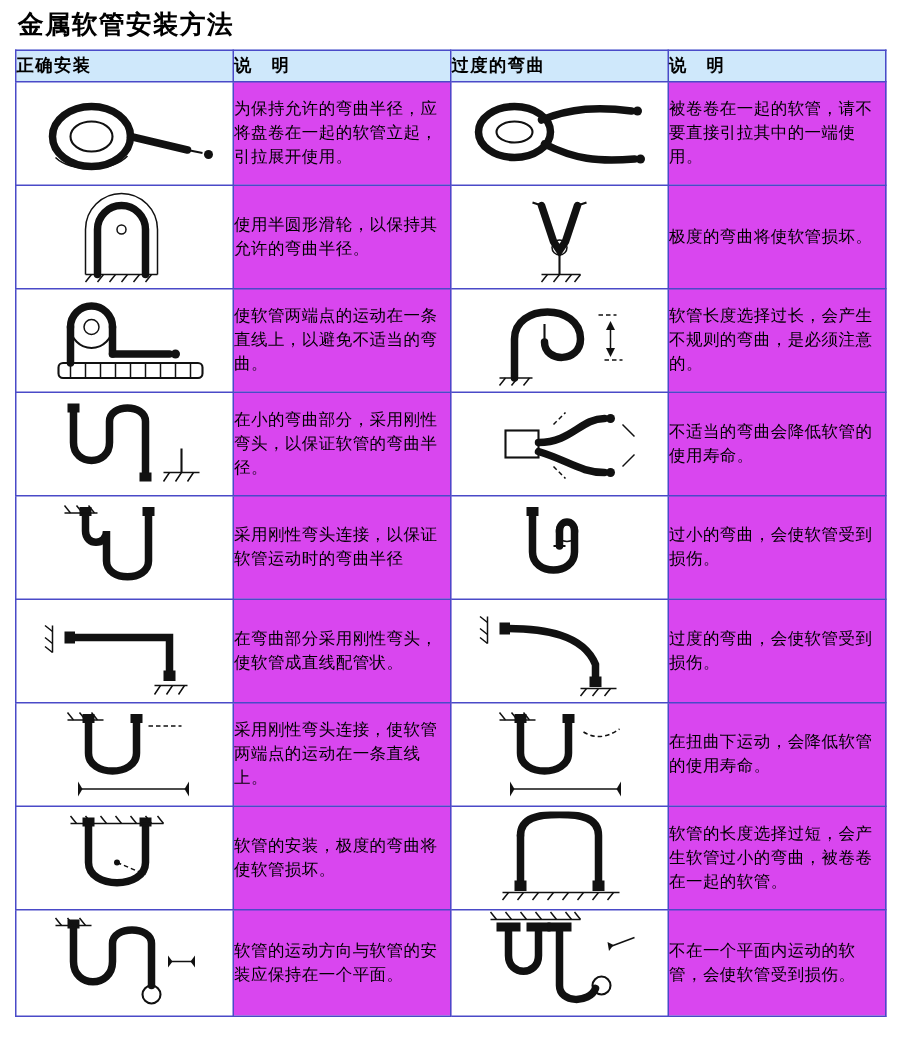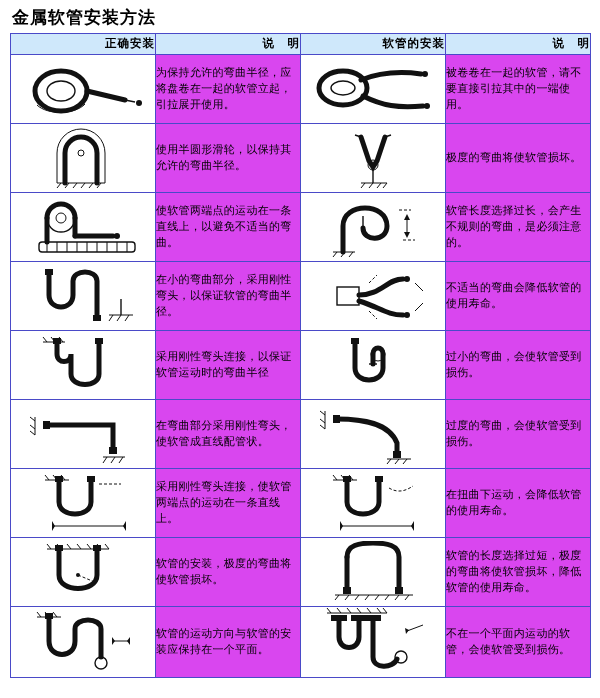--- a/index.html
+++ b/index.html
@@ -35,21 +35,21 @@
     table-layout: fixed;
     border: 1px solid #4a4ac8;
   }
   table.main td, table.main th {
     border: 1px solid #4a4ac8;
     padding: 0;
     vertical-align: middle;
   }
   .hdr {
     background: #cfe8fb;
-    text-align: right;
+    text-align: left;
     font-size: 11.5px;
     font-weight: bold;
     height: 20px;
     letter-spacing: 1px;
     color: #000;
   }
   col.pic { width: 145px; }
   col.txt { width: 145px; }
 
   td.pic {
@@ -87,21 +87,21 @@
     <colgroup>
       <col class="pic">
         <col class="txt">
         <col class="pic">
         <col class="txt">
     </colgroup>
     <thead>
       <tr>
         <th class="hdr">正确安装</th>
         <th class="hdr">说　明</th>
-        <th class="hdr">软管的安装</th>
+        <th class="hdr">过度的弯曲</th>
         <th class="hdr">说　明</th>
       </tr>
     </thead>
     <tbody>
 
       <tr>
         <td class="pic">
           <svg width="140" height="62" viewBox="0 0 140 62">
             <ellipse cx="48" cy="33" rx="26" ry="20" class="hose"></ellipse>
             <ellipse cx="48" cy="33" rx="14" ry="10" class="ink"></ellipse>
@@ -335,21 +335,21 @@
           <svg width="140" height="62" viewBox="0 0 140 62">
             <path d="M44 16 C 44 4, 56 2, 70 2 C 84 2, 96 4, 96 16 L96 46" class="hose"></path>
             <path d="M44 16 L44 46" class="hose"></path>
             <rect x="40" y="46" width="8" height="7" class="inkf"></rect>
             <rect x="92" y="46" width="8" height="7" class="inkf"></rect>
             <path d="M32 54 L110 54" class="ink-thin"></path>
             <path d="M36 54 l-4 5 M46 54 l-4 5 M56 54 l-4 5 M66 54 l-4 5 M76 54 l-4 5 M86 54 l-4 5 M96 54 l-4 5 M106 54 l-4 5" class="hatch"></path>
           </svg>
         </td>
         <td class="txt">
-          <span class="cell-text">软管的长度选择过短，极度的弯曲将使软管损坏，降低软管的使用寿命。</span>
+          <span class="cell-text">软管的长度选择过短，会产生软管过小的弯曲，被卷卷在一起的软管。</span>
         </td>
       </tr>
 
       <tr>
         <td class="pic">
           <svg width="140" height="70" viewBox="0 0 140 70">
             <path d="M36 10 L36 34 C 36 52, 62 52, 62 34 L62 22 C 62 10, 88 10, 88 22 L88 50" class="hose"></path>
             <rect x="32" y="6" width="8" height="6" class="inkf"></rect>
             <path d="M24 10 L48 10" class="ink-thin"></path>
             <path d="M28 10 l-4 -5 M36 10 l-4 -5 M44 10 l-4 -5" class="hatch"></path>

